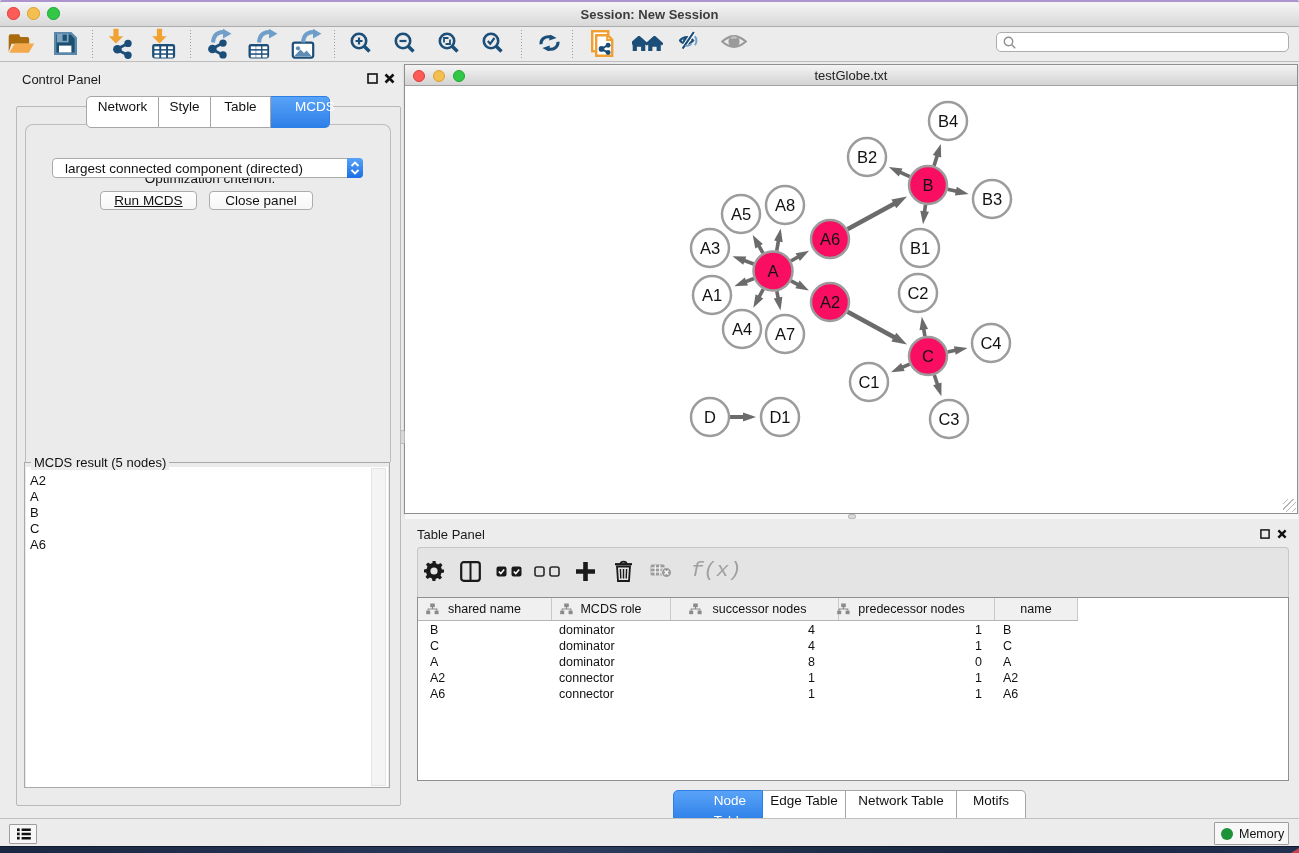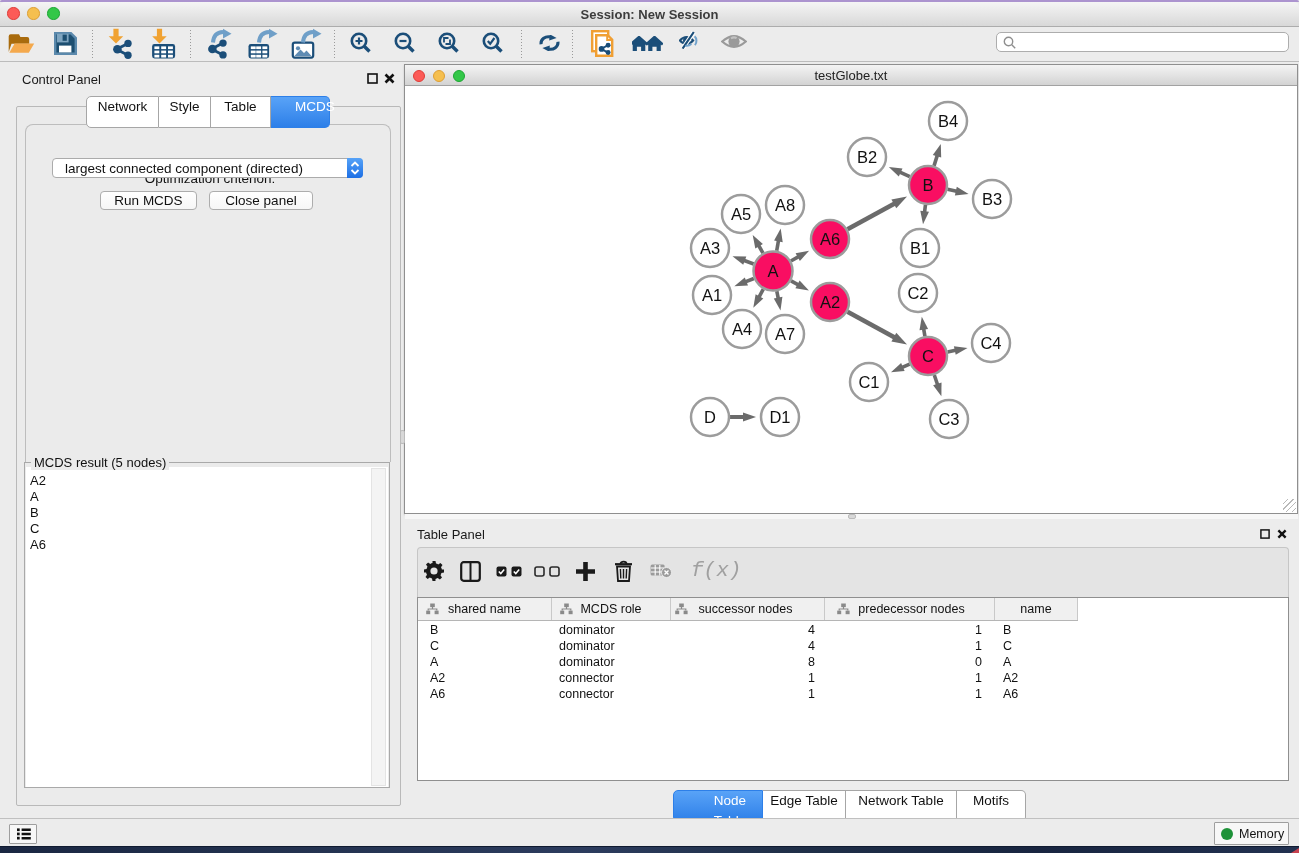--- a/index.html
+++ b/index.html
@@ -28,21 +28,21 @@
 .tab { height:32px; line-height:20px; background:#fff; border:1px solid #a6a6a6; border-left:none; font-size:13.5px; color:#111; text-align:center; }
 .tab.first { border-left:1px solid #a6a6a6; border-radius:5px 0 0 5px; }
 .tab.last { border-radius:0 5px 5px 0; }
 .tab.sel { background:linear-gradient(#59a3f7,#2d7fe8); color:#fff; border-color:#2d7fe8;padding-left:24px; }
 #cptabs { left:78px; top:95px; }
 #opt-label { position:absolute; left:0; width:404px; top:74px; text-align:center; font-size:13.5px; color:#111;margin-top:35px; }
 #dropdown { left:44px; top:96px; width:311px; height:20px; background:#fff; border:1px solid #ababab; border-radius:4px; }
 #dropdown .txt { position:absolute; left:12px; top:2px; font-size:13.5px; color:#111; }
 #dropdown .btn { position:absolute; right:-1px; top:-1px; width:16px; height:20px; background:linear-gradient(#57a3f8,#1c6fe5); border-radius:0 4px 4px 0; }
 .pushbtn { position:absolute; height:19px; background:linear-gradient(#ffffff,#f6f6f6); border:1px solid #adadad; border-radius:4px; font-size:13.5px; color:#111; text-align:center; line-height:17px; }
-#runmcds { left:92px; top:129px; width:97px; }
+#runmcds { left:92px; top:129px; width:97px;text-decoration:underline; }
 #closepanel { left:201px; top:129px; width:104px; }
 
 #grpbox { left:16px; top:400px; width:366px; height:326px; border:1px solid #a9a9a9; }
 #grpbox .lbl { position:absolute; left:6px; top:-8px; background:#ebebeb; padding:0 3px; font-size:13px; color:#111; }
 #mcdslist { left:18px; top:405px; width:362px; height:320px; background:#fff; font-size:13px; color:#111; padding-top:6px; }
 #mcdslist div { padding-left:4px; height:16px; line-height:16px; }
 #mcdslist .sb { position:absolute; right:2px; top:1px; width:15px; height:318px; background:#f4f4f4; border:1px solid #e4e4e4; }
 
 #desktop { left:404px; top:62px; width:895px; height:457px; background:#ececec; }
 #netwin { left:0px; top:2px; width:894px; height:450px; background:#fff; border:1px solid #8f8f8f; box-shadow:0 1px 2px rgba(0,0,0,0.15); }
@@ -429,21 +429,21 @@
           </div>
           <div class="hcell" style="left:134px;width:119px">
             <svg class="hico" width="13" height="12" viewBox="0 0 13 12">
               <rect x="4.2" y="0.5" width="4.6" height="3.6" fill="#8a8a8a"></rect>
               <rect x="0.2" y="7.6" width="4" height="3.6" fill="#8a8a8a"></rect>
               <rect x="8.6" y="7.6" width="4" height="3.6" fill="#8a8a8a"></rect>
               <path d="M6.5 4.1 v1.9 M2.2 7.6 V6 h8.6 v1.6" stroke="#8a8a8a" fill="none" stroke-width="1.2"></path>
             </svg>
             <div class="txt">MCDS role</div>
           </div>
-          <div class="hcell" style="left:249px;width:158px">
+          <div class="hcell" style="left:263px;width:158px">
             <svg class="hico" width="13" height="12" viewBox="0 0 13 12">
               <rect x="4.2" y="0.5" width="4.6" height="3.6" fill="#8a8a8a"></rect>
               <rect x="0.2" y="7.6" width="4" height="3.6" fill="#8a8a8a"></rect>
               <rect x="8.6" y="7.6" width="4" height="3.6" fill="#8a8a8a"></rect>
               <path d="M6.5 4.1 v1.9 M2.2 7.6 V6 h8.6 v1.6" stroke="#8a8a8a" fill="none" stroke-width="1.2"></path>
             </svg>
             <div class="txt">successor nodes</div>
           </div>
           <div class="hcell" style="left:411px;width:166px">
             <svg class="hico" width="13" height="12" viewBox="0 0 13 12">

